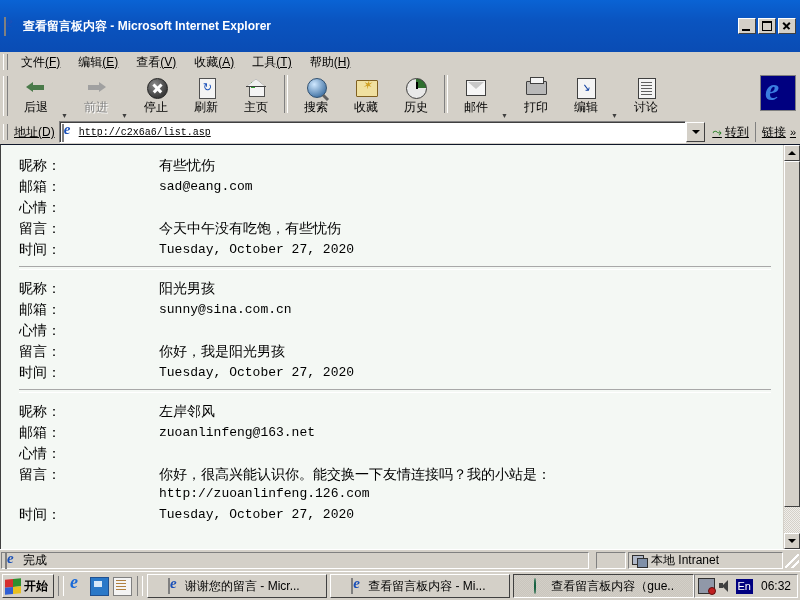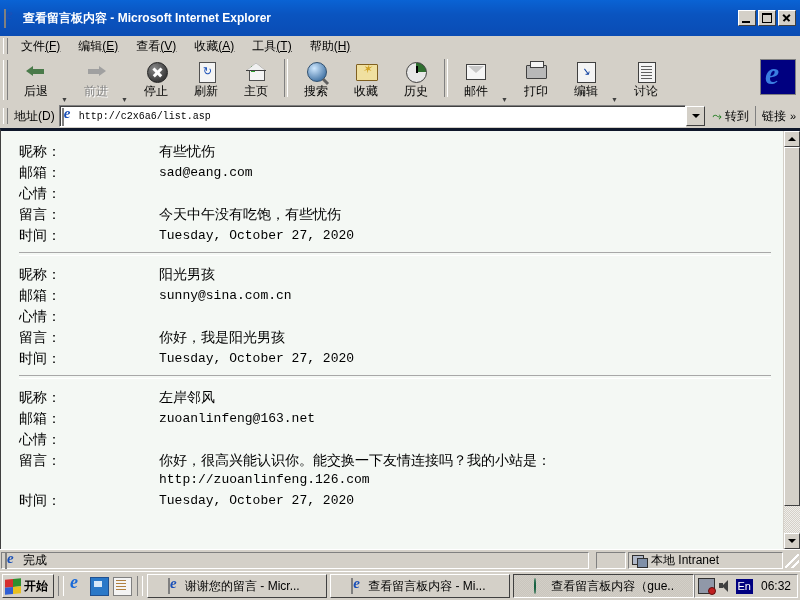--- a/index.html
+++ b/index.html
@@ -14,21 +14,21 @@
     width: 800px; height: 600px;
     background: #d4d0c8;
     display: flex; flex-direction: column;
   }
 
   
   .titlebar {
     height: 20px;
     background: linear-gradient(to bottom, #0a63d4 0%, #0a54c0 40%, #0a4cb4 100%);
     display: flex; align-items: center;
-    padding: 8px 2px;
+    padding: 16px 2px;
     flex: 0 0 auto;
   }
   .titlebar .ie-icon {
     width: 16px; height: 16px;
     margin: 0 3px 0 2px;
     position: relative;
     flex: 0 0 auto;
   }
   .ie-glyph {
     width: 14px; height: 14px;
@@ -301,20 +301,21 @@
     box-shadow: 0 3px 0 #606060, 0 6px 0 #606060, 0 9px 0 #606060, 0 12px 0 #606060;
   }
 
   
   .addrbar {
     height: 24px;
     background: #d4d0c8;
     display: flex; align-items: center;
     flex: 0 0 auto;
     border-top: 1px solid #d4d0c8;
+    text-decoration: underline;
   }
   .addr-label {
     font-size: 12px; color: #000;
     padding: 0 4px 0 2px; white-space: nowrap;
   }
   .addr-field {
     flex: 1 1 auto;
     height: 20px;
     background: #ffffff;
     border: 1px solid;
@@ -358,21 +359,21 @@
     border-left: 1px solid #808080;
     padding: 0 4px 0 6px;
     font-size: 12px; white-space: nowrap; height: 20px;
   }
   .links-btn .chev { margin-left: 4px; font-size: 11px; }
 
   
   .docwrap {
     flex: 1 1 auto;
     display: flex;
-    border-top: 3px solid #0f172a;
+    border-top: 1px solid #0f172a;
     border-left: 1px solid #404040;
     background: #a3a3a3;
     overflow: hidden;
     position: relative;
   }
   .doc {
     flex: 1 1 auto;
     background: #f4f8f4;
     padding: 8px 0 0 6px;
     overflow: hidden;

